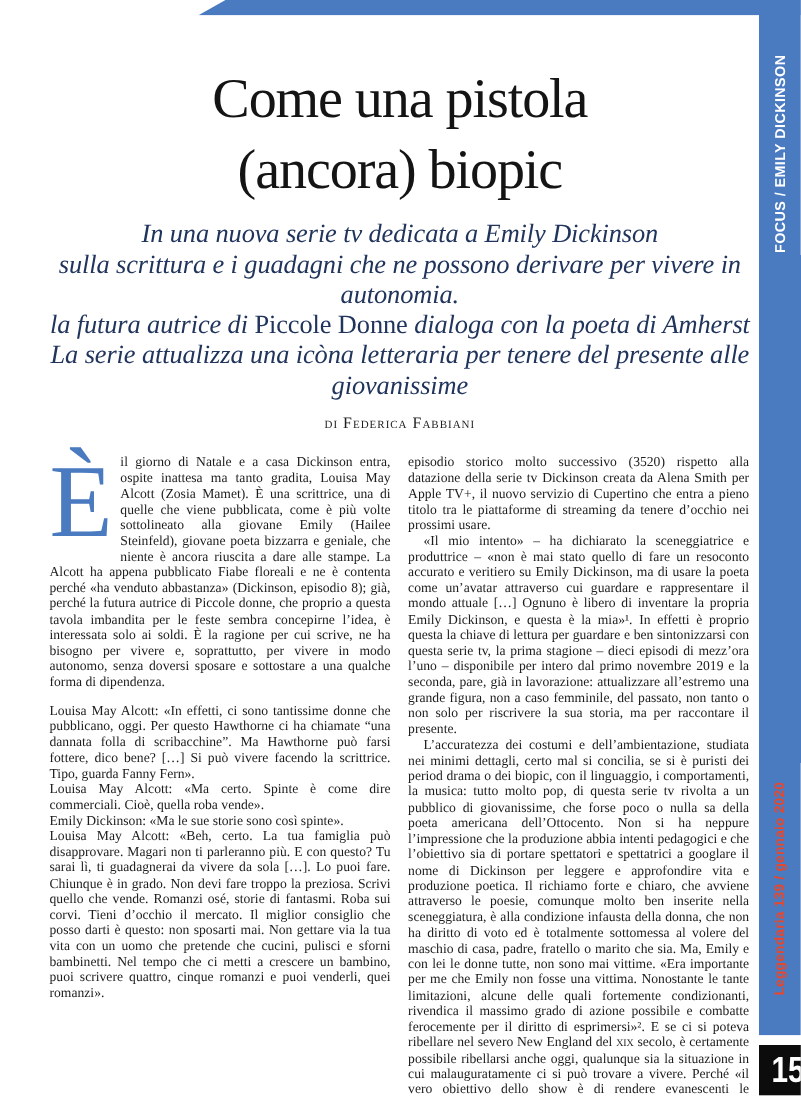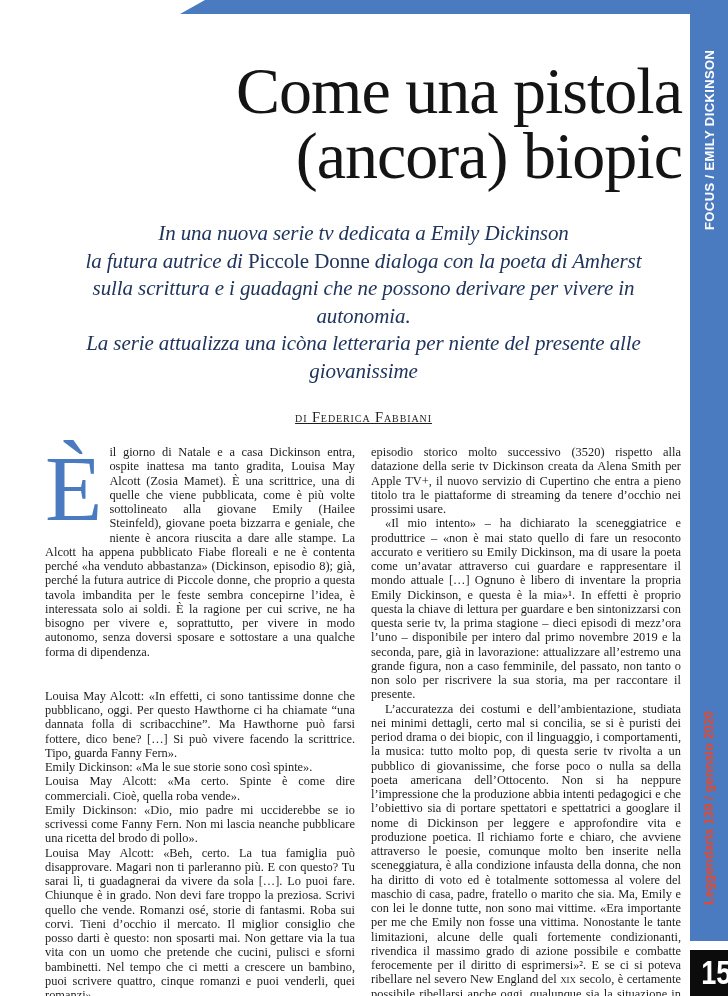--- a/index.html
+++ b/index.html
@@ -45,42 +45,42 @@
   }
   .page-num-box span{
     font-family:"Liberation Sans","DejaVu Sans",sans-serif;
     font-weight:bold;font-size:33px;transform:scaleX(0.82);
   }
   .content{
     position:absolute;left:45px;top:48px;width:637px;
   }
   h1{
     margin:0;padding-top:10px;
-    text-align:right;font-weight:400;color:#141414;
-    font-size:66px;line-height:65px;letter-spacing:-1px;
+    text-align:center;font-weight:400;color:#141414;
+    font-size:51px;line-height:65px;letter-spacing:-1px;
   }
   .standfirst{
-    margin-top:32px;text-align:center;
+    margin-top:12px;text-align:center;
     font-style:italic;color:var(--navy);
-    font-size:21px;line-height:27.5px;letter-spacing:-0.1px;
+    font-size:24px;line-height:27.5px;letter-spacing:-0.1px;
   }
   .byline{
-    margin-top:24px;text-align:center;
-    font-variant:small-caps;font-size:14.5px;letter-spacing:0.9px;color:#1d1d1d;text-decoration:underline;
+    margin-top:12px;text-align:center;
+    font-variant:small-caps;font-size:14.5px;letter-spacing:0.9px;color:#1d1d1d;
   }
   .columns{
     margin-top:19px;display:flex;gap:16px;
   }
   .col{
     width:310px;color:var(--ink);
     font-size:12.4px;line-height:14.25px;
     text-align:justify;hyphens:auto;-webkit-hyphens:auto;
   }
   .col p{margin:0;}
-  .col p.spaced{margin-top:30px;}
+  .col p.spaced{margin-top:12px;}
   .col p.indent{text-indent:14px;}
   .dropcap{
     float:left;color:var(--blue);
     font-size:94px;line-height:80px;height:84px;
     margin:3px 7px 0 0;
   }
   .it{}
   .rm{font-style:normal;}
   .sc{font-variant:small-caps;}
 </style>
@@ -99,34 +99,33 @@
 </div>
 
 <div class="content">
   <h1>
     <span>Come una pistola</span><br>
     <span>(ancora) biopic</span>
   </h1>
 
   <div class="standfirst">
       <div><span>In una nuova serie tv dedicata a Emily Dickinson</span></div>
+      <div><span>sulla scrittura e i guadagni che ne possono derivare per vivere in autonomia.</span></div>
       <div><span>la futura autrice di </span><span class="rm">Piccole Donne</span><span> dialoga con la poeta di Amherst</span></div>
-      <div><span>sulla scrittura e i guadagni che ne possono derivare per vivere in autonomia.</span></div>
-      <div><span>La serie attualizza una icòna letteraria per niente del presente alle giovanissime</span></div>
+      <div><span>La serie attualizza una icòna letteraria per tenere del presente alle giovanissime</span></div>
     </div>
 
   <div class="byline">di Federica Fabbiani</div>
 
   <div class="columns">
     <div class="col">
         <p class="lead"><span class="dropcap">È</span><span>il giorno di Natale e a casa Dickinson entra, ospite inattesa ma tanto gradita, Louisa May Alcott (Zosia Mamet). È una scrittrice, una di quelle che viene pubblicata, come è più volte sottolineato alla giovane Emily (Hailee Steinfeld), giovane poeta bizzarra e geniale, che niente è ancora riuscita a dare alle stampe. La Alcott ha appena pubblicato </span><span class="it">Fiabe floreali</span><span> e ne è contenta perché «ha venduto abbastanza» (</span><span class="it">Dickinson</span><span>, episodio 8); già, perché la futura autrice di </span><span class="it">Piccole donne</span><span>, che proprio a questa tavola imbandita per le feste sembra concepirne l’idea, è interessata solo ai soldi. È la ragione per cui scrive, ne ha bisogno per vivere e, soprattutto, per vivere in modo autonomo, senza doversi sposare e sottostare a una qualche forma di dipendenza.</span></p>
         <p class="dialogue spaced"><span>Louisa May Alcott: «In effetti, ci sono tantissime donne che pubblicano, oggi. Per questo Hawthorne ci ha chiamate “una dannata folla di scribacchine”. Ma Hawthorne può farsi fottere, dico bene? […] Si può vivere facendo la scrittrice. Tipo, guarda Fanny Fern».</span></p>
+        <p class="dialogue"><span>Louisa May Alcott: «Ma certo. Spinte è come dire commerciali. Cioè, quella roba vende».</span></p>
         <p class="dialogue"><span>Emily Dickinson: «Ma le sue storie sono così spinte».</span></p>
-        <p class="dialogue"><span>Louisa May Alcott: «Ma certo. Spinte è come dire commerciali. Cioè, quella roba vende».</span></p>
-        <p class="dialogue"><span>Emily Dickinson: «Dio, mio padre mi ucciderebbe se io scrivessi come Fanny Fern. Non mi lascia neanche pubblicare una ricetta del brodo di pollo».</span></p>
         <p class="dialogue"><span>Louisa May Alcott: «Beh, certo. La tua famiglia può disapprovare. Magari non ti parleranno più. E con questo? Tu sarai lì, ti guadagnerai da vivere da sola […]. Lo puoi fare. Chiunque è in grado. Non devi fare troppo la preziosa. Scrivi quello che vende. Romanzi osé, storie di fantasmi. Roba sui corvi. Tieni d’occhio il mercato. Il miglior consiglio che posso darti è questo: non sposarti mai. Non gettare via la tua vita con un uomo che pretende che cucini, pulisci e sforni bambinetti. Nel tempo che ci metti a crescere un bambino, puoi scrivere quattro, cinque romanzi e puoi venderli, quei romanzi».</span></p>
       </div>
     <div class="col">
         <p class="plain"><span>episodio storico molto successivo (3520) rispetto alla datazione della serie tv </span><span class="it">Dickinson</span><span> creata da Alena Smith per Apple TV+, il nuovo servizio di Cupertino che entra a pieno titolo tra le piattaforme di streaming da tenere d’occhio nei prossimi usare.</span></p>
         <p class="indent"><span>«Il mio intento» – ha dichiarato la sceneggiatrice e produttrice – «non è mai stato quello di fare un resoconto accurato e veritiero su Emily Dickinson, ma di usare la poeta come un’</span><span class="it">avatar</span><span> attraverso cui guardare e rappresentare il mondo attuale […] Ognuno è libero di inventare la propria Emily Dickinson, e questa è la mia»¹. In effetti è proprio questa la chiave di lettura per guardare e ben sintonizzarsi con questa serie tv, la prima stagione – dieci episodi di mezz’ora l’uno – disponibile per intero dal primo novembre 2019 e la seconda, pare, già in lavorazione: attualizzare all’estremo una grande figura, non a caso femminile, del passato, non tanto o non solo per riscrivere la sua storia, ma per raccontare il presente.</span></p>
         <p class="indent"><span>L’accuratezza dei costumi e dell’ambientazione, studiata nei minimi dettagli, certo mal si concilia, se si è puristi dei </span><span class="it">period drama</span><span> o dei </span><span class="it">biopic</span><span>, con il linguaggio, i comportamenti, la musica: tutto molto pop, di questa serie tv rivolta a un pubblico di giovanissime, che forse poco o nulla sa della poeta americana dell’Ottocento. Non si ha neppure l’impressione che la produzione abbia intenti pedagogici e che l’obiettivo sia di portare spettatori e spettatrici a googlare il nome di Dickinson per leggere e approfondire vita e produzione poetica. Il richiamo forte e chiaro, che avviene attraverso le poesie, comunque molto ben inserite nella sceneggiatura, è alla condizione infausta della donna, che non ha diritto di voto ed è totalmente sottomessa al volere del maschio di casa, padre, fratello o marito che sia. Ma, Emily e con lei le donne tutte, non sono mai vittime. «Era importante per me che Emily non fosse una vittima. Nonostante le tante limitazioni, alcune delle quali fortemente condizionanti, rivendica il massimo grado di azione possibile e combatte ferocemente per il diritto di esprimersi»². E se ci si poteva ribellare nel severo New England del </span><span class="sc">xix</span><span> secolo, è certamente possibile ribellarsi anche oggi, qualunque sia la situazione in cui malauguratamente ci si può trovare a vivere. Perché «il vero obiettivo dello show è di rendere evanescenti le differenze tra quel passato e il nostro presente»³.</span></p>
       </div>
   </div>
 </div>
 

